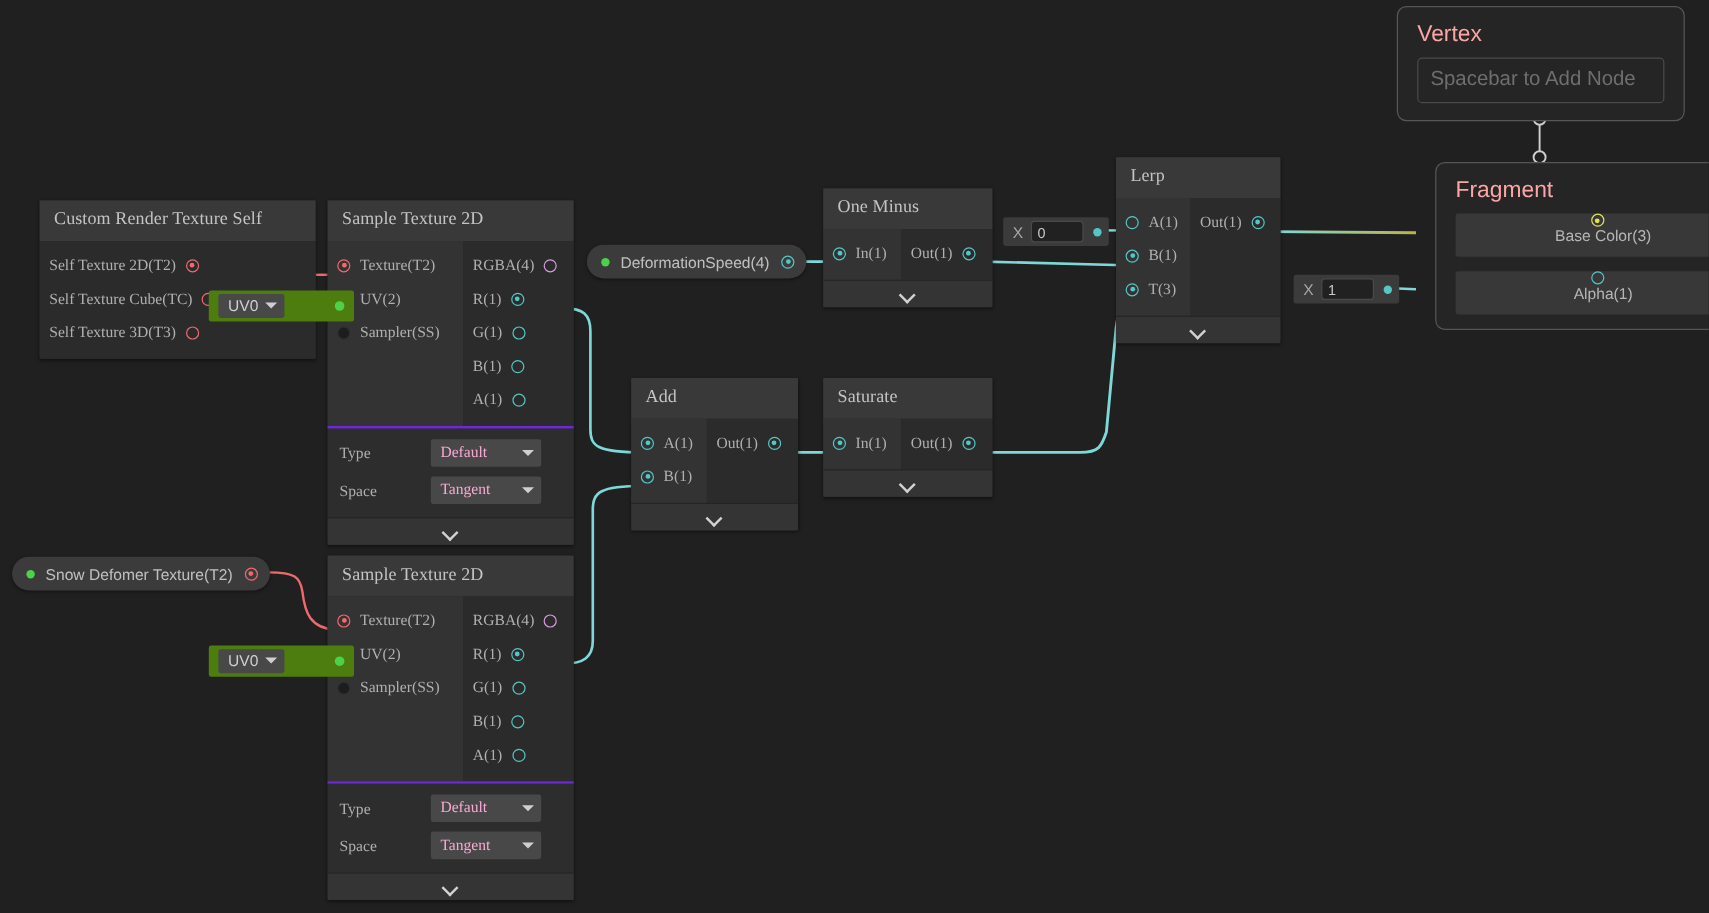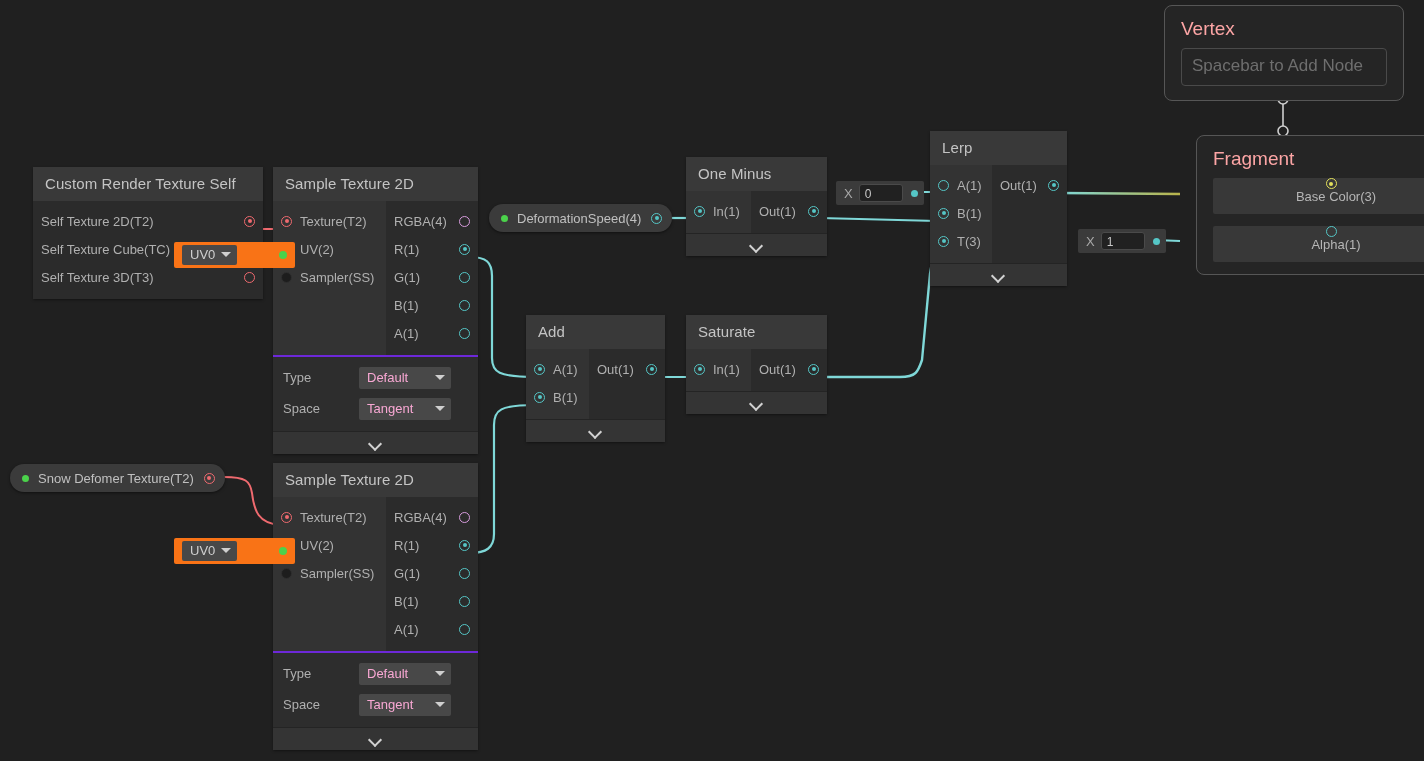--- a/index.html
+++ b/index.html
@@ -30,20 +30,21 @@
 
   
   .node {
     position: absolute;
     z-index: 3;
     background: #2b2b2b;
     border-radius: 2px;
     box-shadow: 0 1px 3px rgba(0,0,0,.45);
     color: #b4b4b4;
     font-size: 13px;
+    font-family: Liberation Serif, serif;
   }
   .node-title {
     background: #393939;
     color: #c4c4c4;
     font-size: 15px;
     padding: 9px 12px 10px 12px;
     line-height: 1;
     letter-spacing: .1px;
   }
   .node-body {
@@ -62,21 +63,21 @@
   }
   .slot {
     display: flex;
     align-items: center;
     height: 28px;
     white-space: nowrap;
     font-size: 13px;
     color: #b0b0b0;
   }
   .slot.in  { padding-left: 8px; }
-  .slot.out { justify-content: space-between; padding-right: 8px; }
+  .slot.out { justify-content: flex-start; padding-right: 8px; }
   .slot .lbl { padding: 0 8px; }
 
   
   .port {
     width: 11px; height: 11px;
     border-radius: 50%;
     border: 1.6px solid #55c6c6;
     box-sizing: border-box;
     flex: 0 0 auto;
     position: relative;
@@ -208,21 +209,21 @@
     border-radius: 50%;
     background: #55c6c6;
     margin-left: 8px;
     flex: 0 0 auto;
   }
 
   
   .uvwidget {
     position: absolute;
     z-index: 5;
-    background: #f97316;
+    background: #4d7c0f;
     border-radius: 2px;
     height: 26px;
     display: flex;
     align-items: center;
     padding: 0 8px 0 8px;
     font-size: 13px;
     gap: 32px;
   }
   .uvwidget .dd {
     background: #484848;

